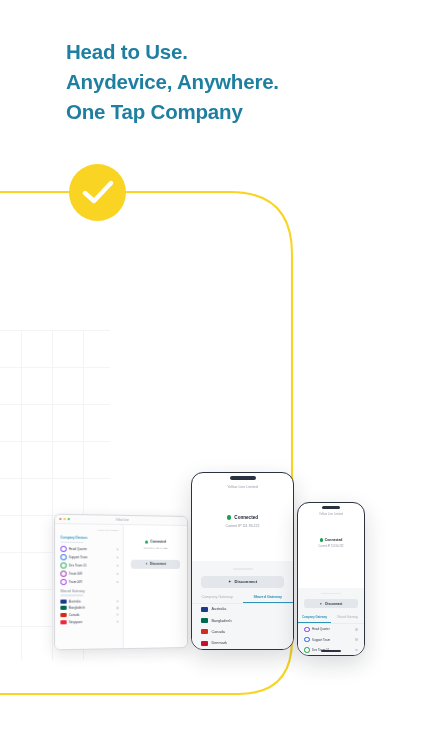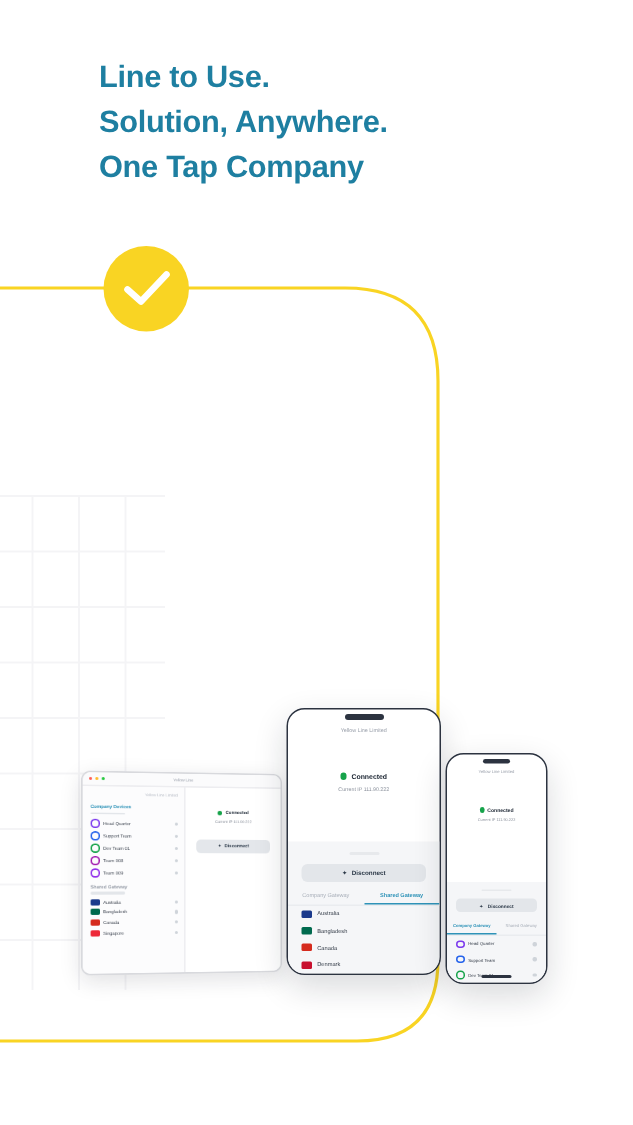--- a/index.html
+++ b/index.html
@@ -106,22 +106,22 @@
   .phone-right .prow{padding:2.4px 6px;gap:2.6px;}
   .phone-right .notch{width:18px;height:2.6px;}
   .phone-right .home{width:20px;}
 </style>
 </head>
 <body>
 
 <div class="bg-grid"></div>
 
 <div class="headline">
-  <div>Line to Use.</div>
-  <div>Solution, Anywhere.</div>
+  <div>Head to Use.</div>
+  <div>Anydevice, Anywhere.</div>
   <div>One Tap Company</div>
 </div>
 
 <svg class="route">
   <path d="M 0,192 L 230,192 Q 292,192 292,254 L 292,640 Q 292,694 238,694 L 0,694" fill="none" stroke="#F9D423" stroke-width="2.1"></path>
 </svg>
 
 <div class="badge">
   <svg width="32" height="26" viewBox="0 0 32 26">
     <path d="M3 13 L12 21 L29 3" fill="none" stroke="#fff" stroke-width="4.4" stroke-linecap="round" stroke-linejoin="round"></path>

